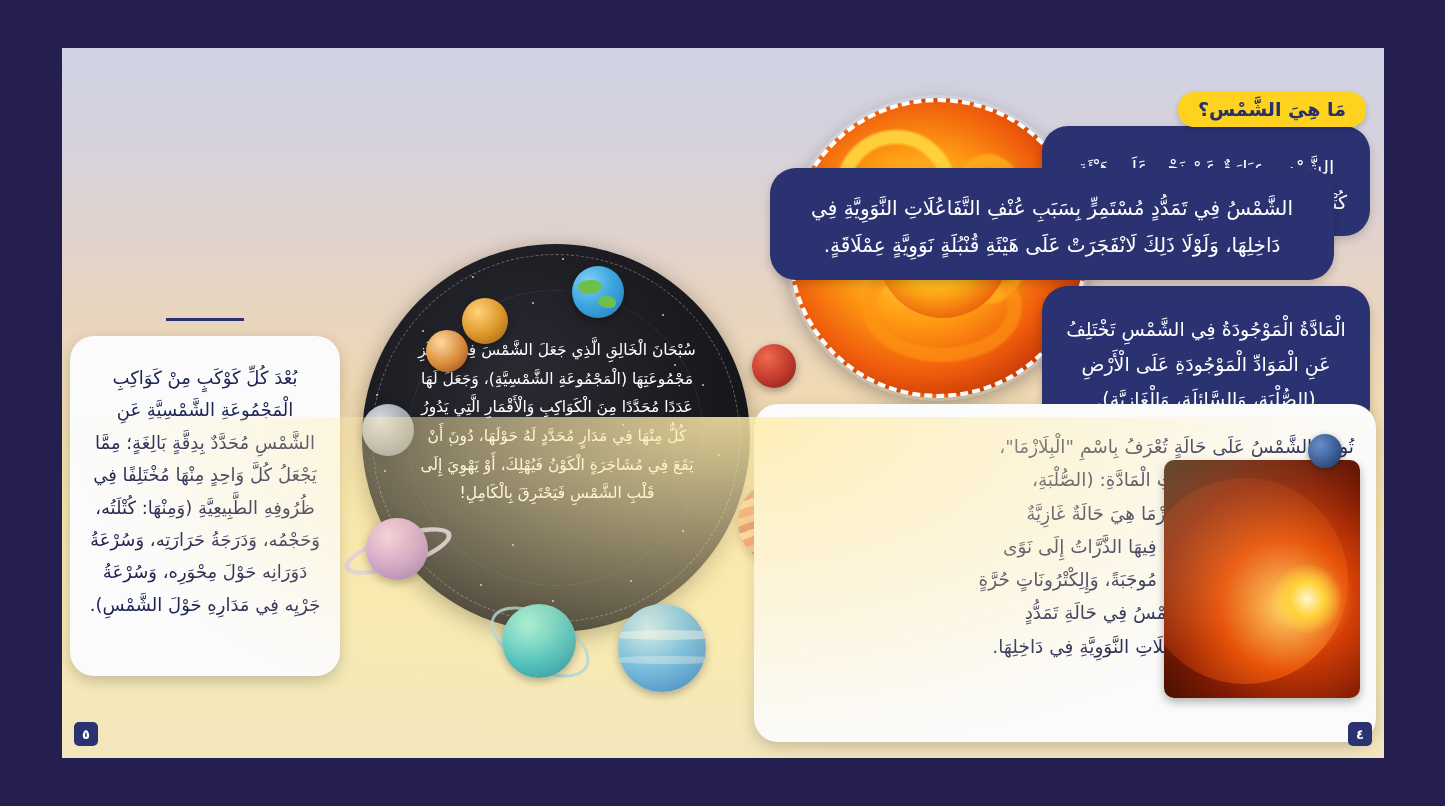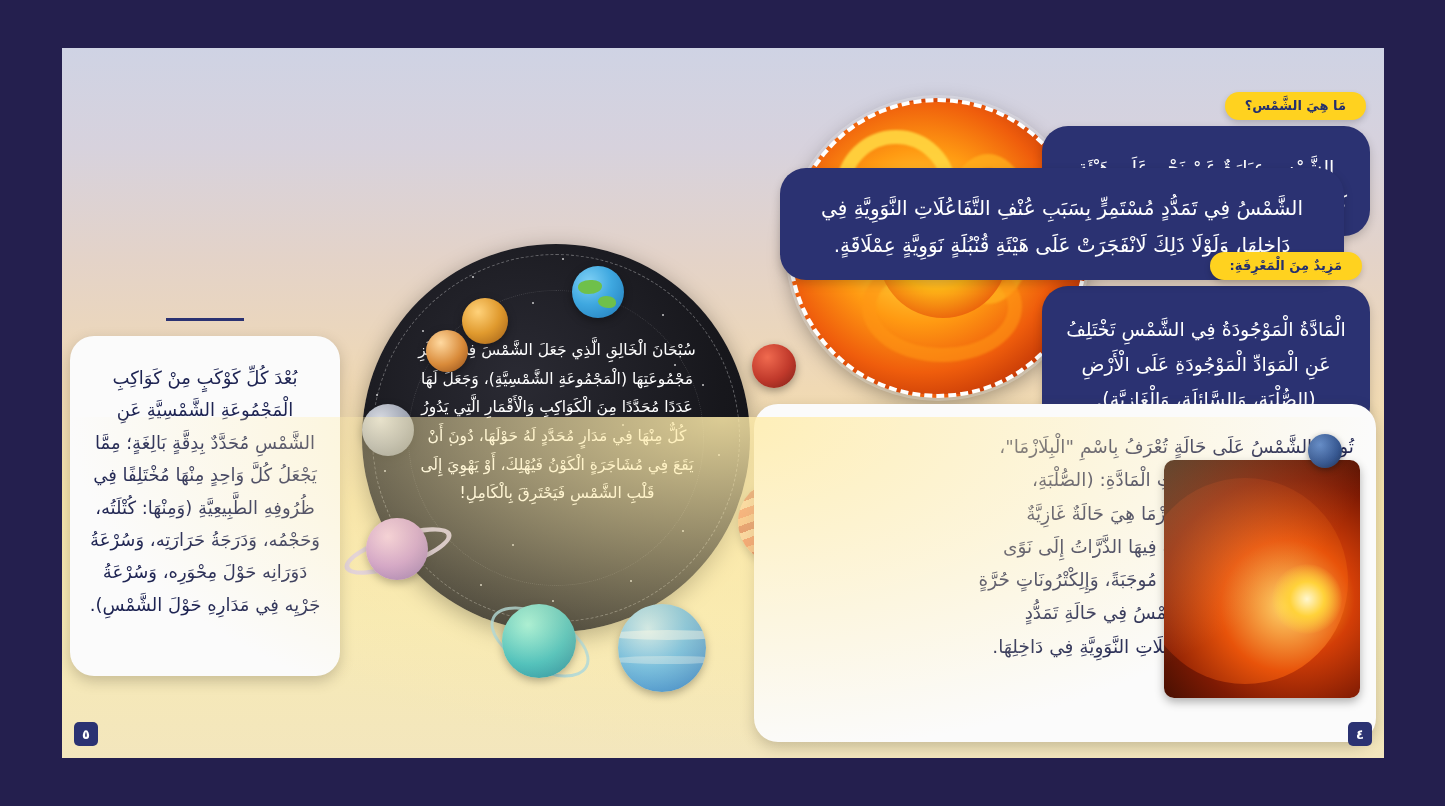--- a/index.html
+++ b/index.html
@@ -59,21 +59,21 @@
     text-align: center;
     box-shadow: 0 5px 14px rgba(60,50,40,.25);
   }
   .yellow-tab {
     position: absolute;
     background: #ffd21f;
     color: #25306e;
     border-radius: 16px;
     padding: 6px 20px 7px;
     font-weight: bold;
-    font-size: 13px;
+    font-size: 19px;
     white-space: nowrap;
     box-shadow: 0 3px 6px rgba(0,0,0,.18);
     z-index: 6;
   }
 
   
   #tab-what-is-sun { top: 44px; right: 18px; }
   #card-what-is-sun {
     top: 78px; right: 14px;
     width: 328px;
@@ -84,21 +84,21 @@
   #card-more-info {
     top: 238px; right: 14px;
     width: 328px;
     font-size: 19px;
     padding-top: 26px;
   }
 
   
   #tab-subhanallah { top: 88px; right: 618px; }
   #card-subhanallah {
-    top: 120px; right: 40px;
+    top: 120px; right: 50px;
     width: 564px;
     font-size: 20px;
     padding-top: 22px;
   }
 
   
   #tab-state-of-sun { top: 322px; right: 12px; }
   #card-state-of-sun {
     top: 356px; right: 8px;
     width: 622px; height: 338px;
@@ -302,21 +302,20 @@
   <div id="sun-photo">
     <div class="flare f1"></div>
     <div class="flare f2"></div>
     <div class="flare f3"></div>
     <div class="core"></div>
   </div>
 
   <div class="yellow-tab" id="tab-what-is-sun">مَا هِيَ الشَّمْس؟</div>
   <div class="navy-card" id="card-what-is-sun">الشَّمْس عِبَارَةٌ عَنْ نَجْمٍ عَلَى هَيْئَةِ كُتْلَةٍ مُكَوَّرَةٍ ضَخْمَةٍ مِنَ الْغَازِ الْمُلْتَهِبِ</div>
 
-  <div class="yellow-tab" id="tab-more-info">مَزِيدٌ مِنَ الْمَعْرِفَةِ:</div>
   <div class="navy-card" id="card-more-info">الْمَادَّةُ الْمَوْجُودَةُ فِي الشَّمْسِ تَخْتَلِفُ عَنِ الْمَوَادِّ الْمَوْجُودَةِ عَلَى الْأَرْضِ (الصُّلْبَةِ، وَالسَّائِلَةِ، وَالْغَازِيَّةِ).</div>
 
   <div class="navy-card" id="card-subhanallah">الشَّمْسُ فِي تَمَدُّدٍ مُسْتَمِرٍّ بِسَبَبِ عُنْفِ التَّفَاعُلَاتِ النَّوَوِيَّةِ فِي دَاخِلِهَا، وَلَوْلَا ذَلِكَ لَانْفَجَرَتْ عَلَى هَيْئَةِ قُنْبُلَةٍ نَوَوِيَّةٍ عِمْلَاقَةٍ.</div>
 
   <div id="solar">
     <div class="stars">
       <i style="left:24px;top:40px"></i>
         <i style="left:60px;top:86px"></i>
       <i style="left:110px;top:32px"></i>
         <i style="left:170px;top:58px"></i>

